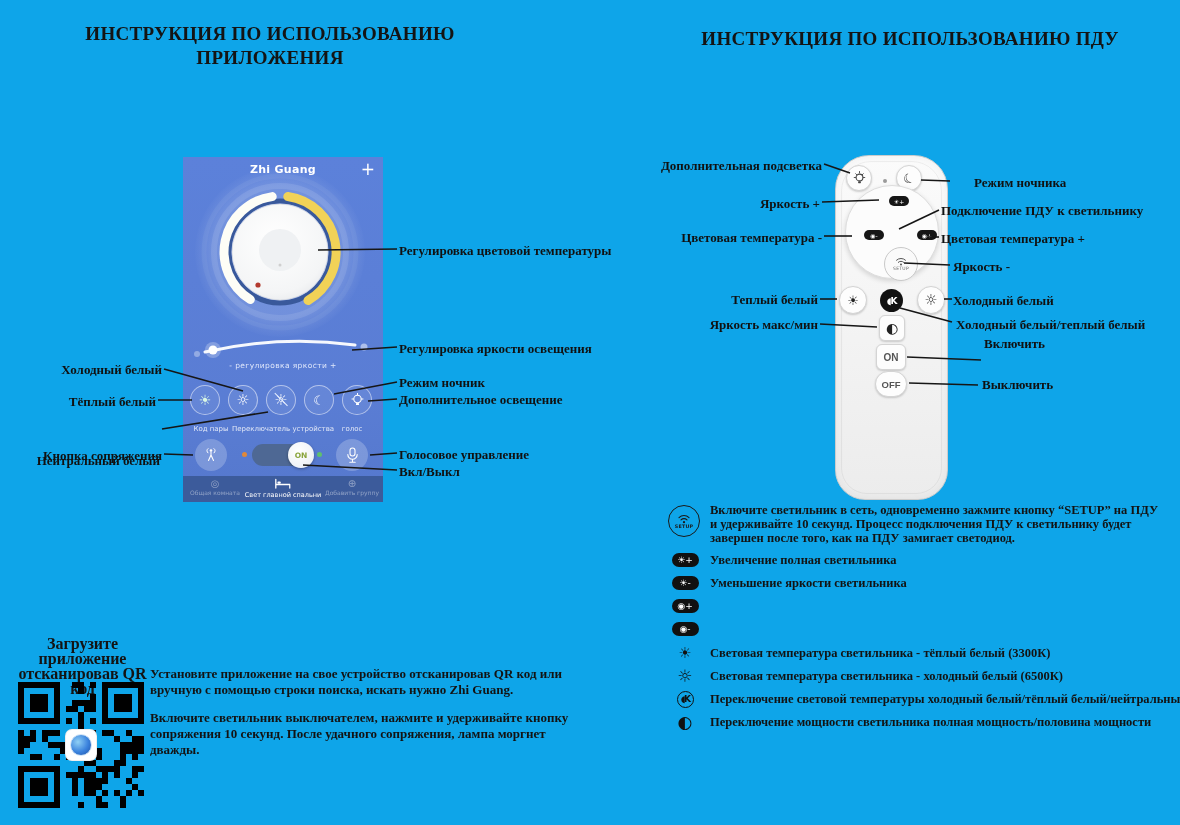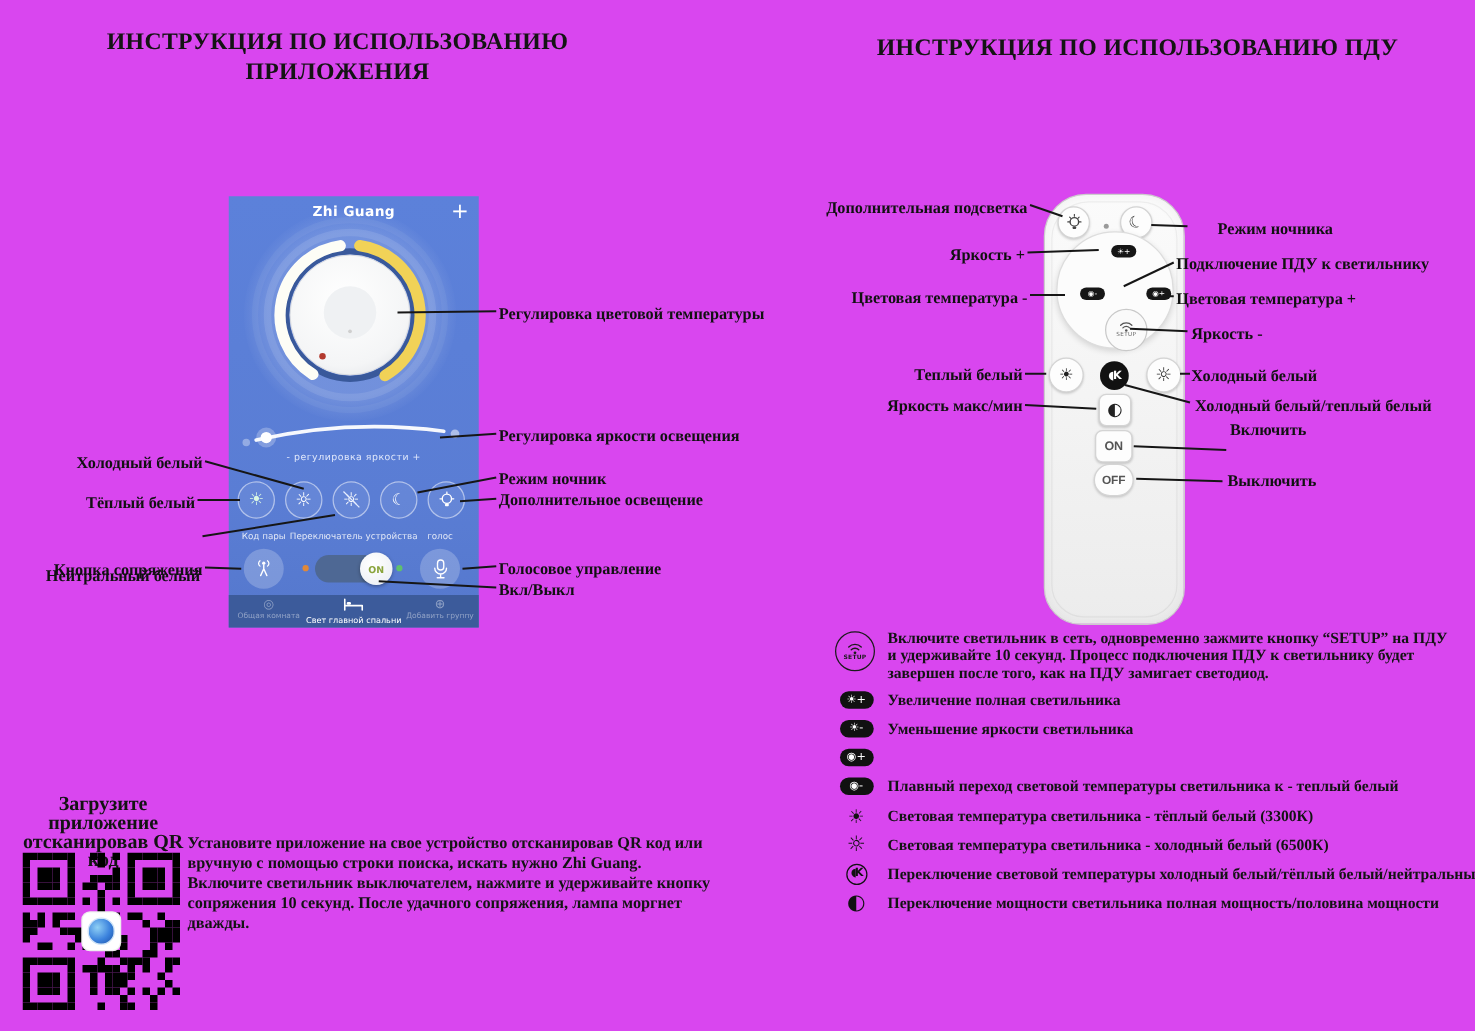--- a/index.html
+++ b/index.html
@@ -1,26 +1,26 @@
 <!DOCTYPE html>
 <html><head>
 <meta charset="utf-8">
 <style>
   * { margin:0; padding:0; box-sizing:border-box; }
   body { background:#fff; font-family:"Liberation Serif", serif; }
-  #canvas { position:relative; width:1180px; height:825px; background:#d946ef; overflow:hidden; }
+  #canvas { position:relative; width:1180px; height:825px; background:#0ea5e9; overflow:hidden; }
 
   .doc-title { position:absolute; font:bold 19px/24px "Liberation Serif", serif; color:#141414; text-align:center; letter-spacing:.3px; }
 
   
   .co { position:absolute; font:bold 13px "Liberation Serif", serif; color:#111; white-space:nowrap; }
   .co.r { text-align:right; }
 
   .para { position:absolute; font:bold 13px/16px "Liberation Serif", serif; color:#131313; }
-  .para p + p { margin-top:0; }
+  .para p + p { margin-top:12px; }
 
   
   #phone { position:absolute; left:183px; top:157px; width:200px; height:345px;
            background:linear-gradient(180deg,#5c81da 0%,#5a7dd4 70%,#5578cd 100%);
            font-family:"DejaVu Sans","Liberation Sans",sans-serif; }
   #phone .glow { position:absolute; left:12px; top:10px; width:170px; height:170px; border-radius:50%;
                  background:radial-gradient(circle, rgba(255,255,255,.14) 55%, rgba(255,255,255,0) 72%); }
   .ph-header { position:absolute; top:6px; width:100%; text-align:center; color:#fff; font-size:11px; font-weight:bold; letter-spacing:.3px; }
   .ph-plus { position:absolute; right:8px; top:2px; color:#fff; font-size:17px; font-weight:normal; }
   .ph-slider-label { position:absolute; top:204px; width:100%; text-align:center; font-size:7.5px; color:#dfe7fb; letter-spacing:.4px; }
@@ -310,21 +310,20 @@
   </div>
   <div class="leg-row" style="top:597px;">
     <span class="leg-ic-box">
         <span class="ic-pill">◉+</span>
       </span>
   </div>
   <div class="leg-row" style="top:620px;">
     <span class="leg-ic-box">
         <span class="ic-pill">◉-</span>
       </span>
-    <span class="leg-label">Плавный переход световой температуры светильника к - теплый белый</span>
   </div>
   <div class="leg-row" style="top:644px;">
     <span class="leg-ic-box">
         <span class="ic-sun-f">☀</span>
       </span>
     <span class="leg-label">Световая температура светильника - тёплый белый (3300К)</span>
   </div>
   <div class="leg-row" style="top:667px;">
     <span class="leg-ic-box">
         <span class="ic-sun-o">☼</span>

